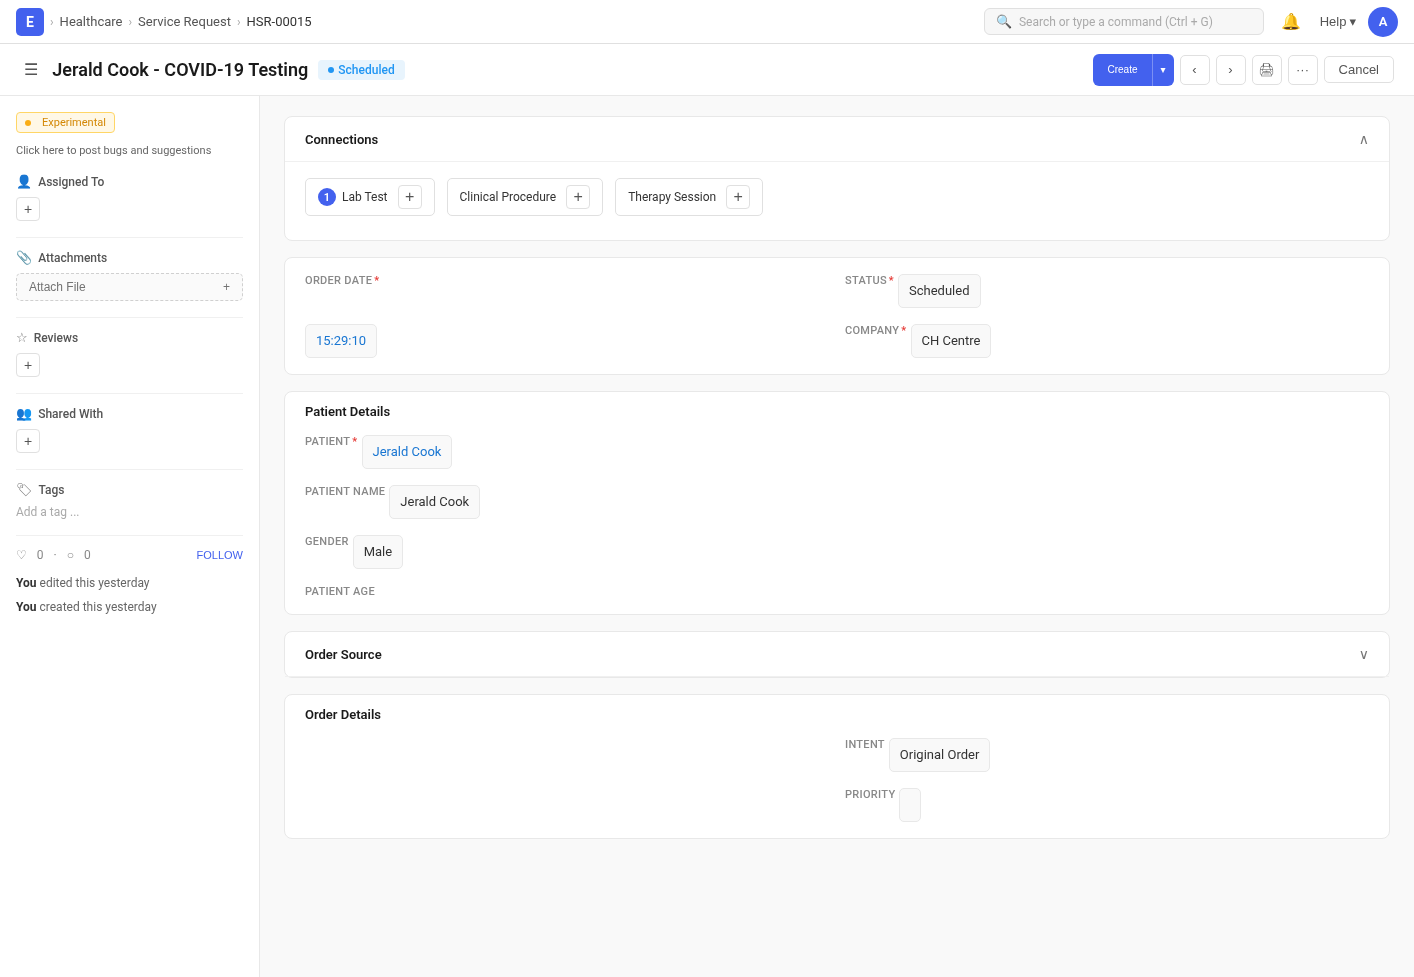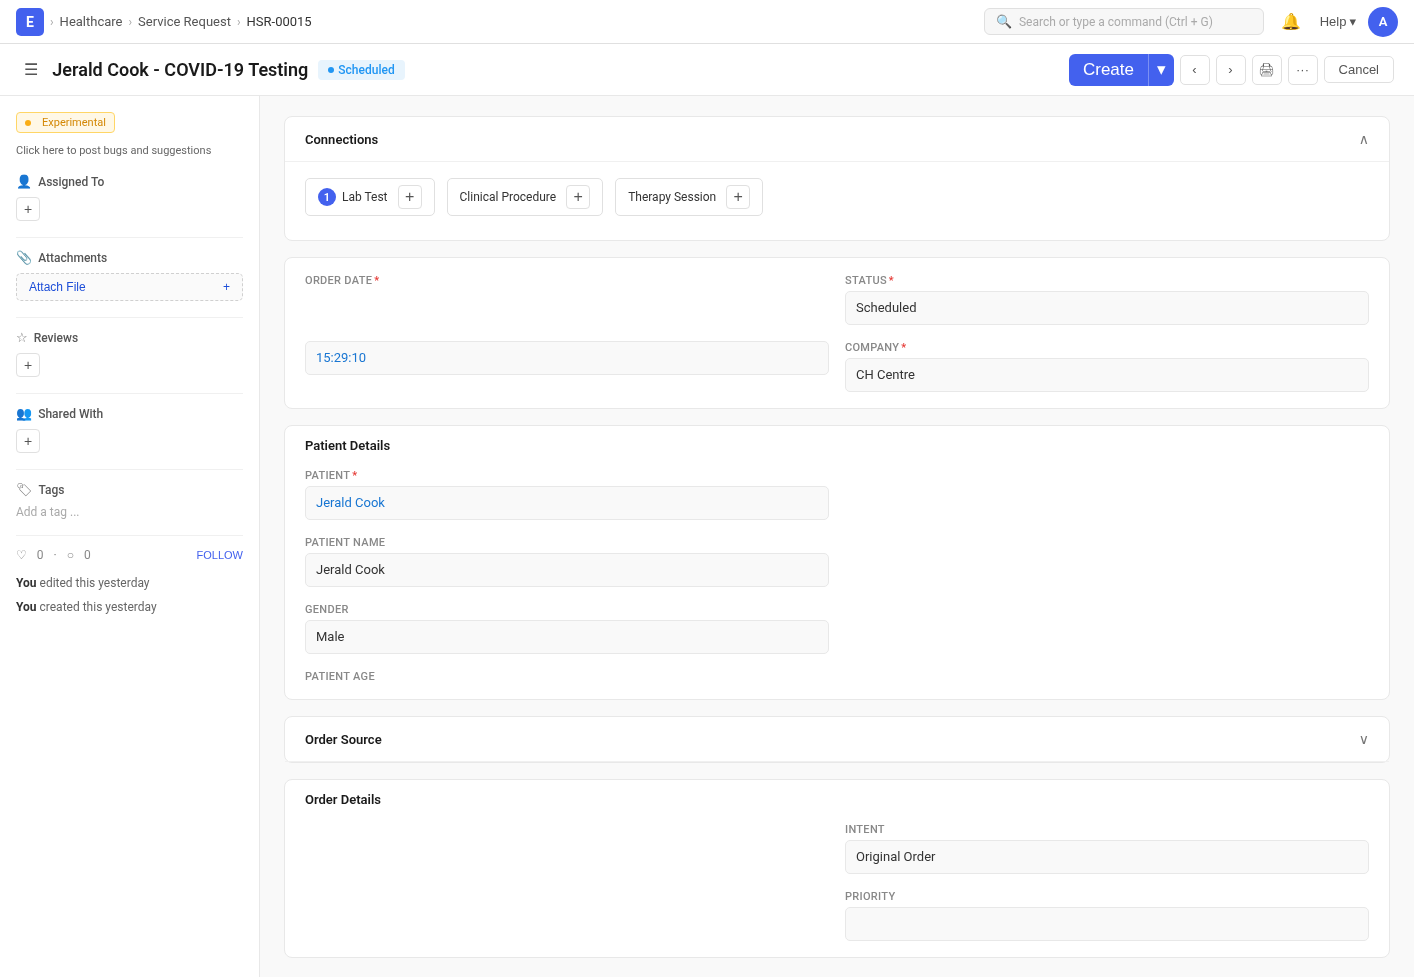--- a/index.html
+++ b/index.html
@@ -53,21 +53,21 @@
     .status-badge {
       display: flex; align-items: center; gap: 4px;
       padding: 3px 10px; border-radius: 4px; font-size: 12px; font-weight: 500;
     }
     .status-badge.scheduled { background: #e8f4fd; color: #2196f3; }
     .status-dot { width: 6px; height: 6px; border-radius: 50%; background: currentColor; }
     .page-header-right { display: flex; align-items: center; gap: 6px; }
     .create-btn {
       display: flex; align-items: center; gap: 0;
       background: #4361ee; color: #fff; border: none; border-radius: 6px;
-      cursor: pointer; font-size: 17px; font-weight: 500; height: 32px;
+      cursor: pointer; font-size: 10px; font-weight: 500; height: 32px;
     }
     .create-btn-main { padding: 0 14px; }
     .create-btn-divider { width: 1px; height: 100%; background: rgba(255,255,255,0.3); }
     .create-btn-arrow { padding: 0 8px; display: flex; align-items: center; }
     .nav-arrow-btn {
       width: 30px; height: 30px; border: 1px solid #e0e0e0; background: #fff;
       border-radius: 5px; cursor: pointer; display: flex; align-items: center; justify-content: center;
       color: #555; font-size: 13px;
     }
     .print-btn, .more-btn {
@@ -102,21 +102,21 @@
     }
     .sidebar-section-icon { font-size: 13px; color: #777; }
     .add-btn {
       width: 24px; height: 24px; border: 1px solid #e0e0e0; background: #fff;
       border-radius: 4px; cursor: pointer; display: flex; align-items: center;
       justify-content: center; color: #555; font-size: 14px; font-weight: 300;
     }
     .attach-file-btn {
       display: flex; align-items: center; gap: 22px;
       border: 1px dashed #d0d0d0; background: #fafafa; border-radius: 5px;
-      padding: 6px 12px; cursor: pointer; color: #1d4ed8; font-size: 12px; width: 100%;
+      padding: 6px 12px; cursor: pointer; color: #737373; font-size: 12px; width: 100%;
     }
     .divider { height: 1px; background: #f0f0f0; margin: 12px 0; }
     .activity-text { font-size: 12px; color: #666; line-height: 1.5; }
     .activity-text strong { color: #333; }
     .like-bar { display: flex; align-items: center; gap: 10px; font-size: 12px; color: #888; margin-bottom: 12px; }
     .follow-btn {
       border: none; background: none; cursor: pointer; font-size: 11px;
       color: #4361ee; font-weight: 500; margin-left: auto;
     }
     .tag-input { font-size: 12px; color: #aaa; cursor: text; }
@@ -148,21 +148,21 @@
     }
     .conn-add-btn {
       width: 24px; height: 24px; border: 1px solid #e0e0e0; background: #fff;
       border-radius: 4px; cursor: pointer; display: flex; align-items: center;
       justify-content: center; color: #555; font-size: 16px; font-weight: 300;
       margin-left: 4px;
     }
 
     
     .form-grid { display: grid; grid-template-columns: 1fr 1fr; gap: 16px; }
-    .form-group { display: flex; flex-direction: column; gap: 4px; }
+    .form-group { display: flex; flex-direction: row; gap: 4px; }
     .form-label {
       font-size: 11px; font-weight: 500; color: #888; text-transform: uppercase; letter-spacing: 0.3px;
     }
     .form-label .required { color: #e53935; margin-left: 2px; }
     .form-value {
       padding: 8px 10px; background: #f9f9f9; border: 1px solid #e8e8e8;
       border-radius: 5px; font-size: 13px; color: #333; min-height: 34px;
     }
     .form-value.blue { color: #1976d2; }
 

